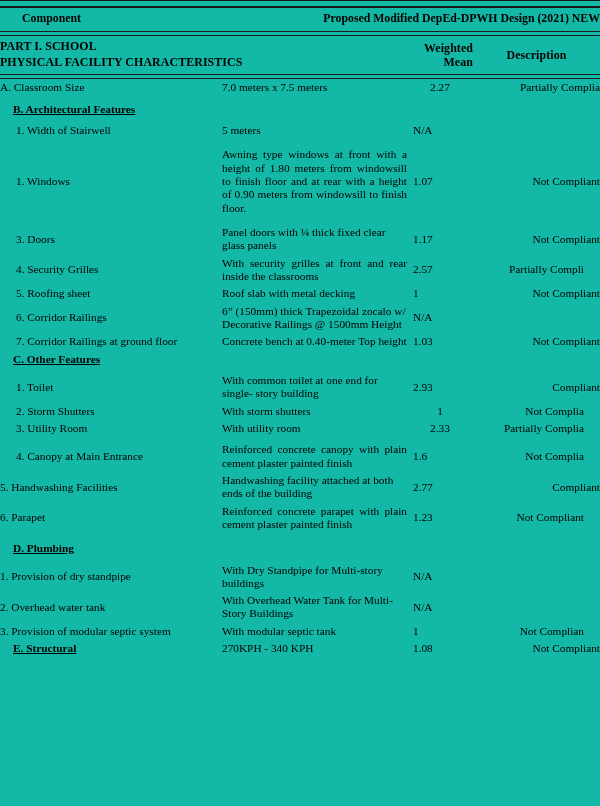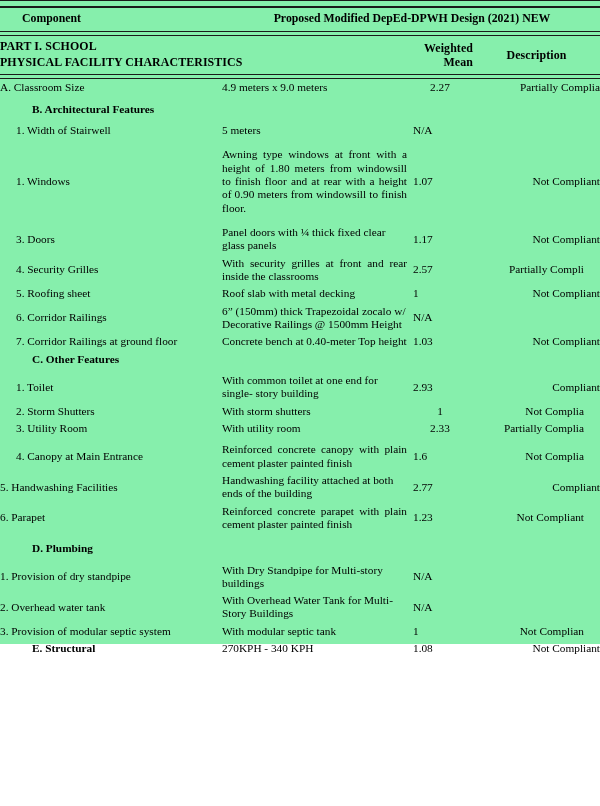--- a/index.html
+++ b/index.html
@@ -13,22 +13,22 @@
     height: 806px;
     overflow: hidden;
     font-family: "Liberation Serif", "DejaVu Serif", serif;
     color: #000000;
     -webkit-font-smoothing: none;
   }
 
   #page {
     position: relative;
     width: 600px;
-    height: 644px;
-    background: #86efac;
+    height: 806px;
+    background: #14b8a6;
     box-sizing: border-box;
     padding: 0;
   }
 
   table.doc-table {
     width: 600px;
     border-collapse: collapse;
     table-layout: fixed;
     font-size: 11.3px;
     line-height: 1.18;
@@ -66,21 +66,21 @@
   }
 
   
   .hdr td {
     font-weight: bold;
     font-size: 11.8px;
     padding: 4px 0 5px 0;
     vertical-align: middle;
   }
   .hdr .h-component { padding-left: 22px; }
-  .hdr .h-proposed  { text-align: center; padding-left: 2px; white-space: nowrap; }
+  .hdr .h-proposed  { text-align: right; padding-left: 2px; white-space: nowrap; }
 
   .parthdr td {
     font-weight: bold;
     font-size: 11.9px;
     padding: 3px 0 4px 0;
     vertical-align: middle;
     letter-spacing: 0.1px;
   }
   .parthdr .p-title { line-height: 1.32; }
   .parthdr .p-mean  { text-align: right; line-height: 1.18; padding-left: 6px;}
@@ -118,21 +118,21 @@
     white-space: nowrap;
     overflow: hidden;
     padding-left: 2px;
   }
   td.col-desc.push-right { text-align: right; padding-right: 16px; }
   .secthead td {
     font-weight: bold;
     padding-top: 3px;
     padding-bottom: 3px;
   }
-  .secthead td.col-component { padding-left: 32px; }
+  .secthead td.col-component { padding-left: 13px; text-decoration: underline; }
 
   .spacer td { height: 7px; padding: 0; font-size: 0; line-height: 0; }
   .spacer-sm td { height: 4px; padding: 0; font-size: 0; line-height: 0; }
 </style>
 </head>
 <body>
 
 <div id="page">
   <table class="doc-table">
     <colgroup>
@@ -167,21 +167,21 @@
         </td>
         <td class="p-desc">Description</td>
       </tr>
 
       <tr class="rule-mid2">
         <td colspan="4"></td>
       </tr>
 
       <tr class="datarow">
         <td class="col-component">A. Classroom Size</td>
-        <td class="col-proposed">4.9 meters x 9.0 meters</td>
+        <td class="col-proposed">7.0 meters x 7.5 meters</td>
         <td class="col-mean">2.27</td>
         <td class="col-desc">Partially Compliа</td>
       </tr>
 
       <tr class="spacer-sm">
           <td colspan="4"></td>
         </tr>
 
       <tr class="datarow secthead">
         <td class="col-component">B. Architectural Features</td>

